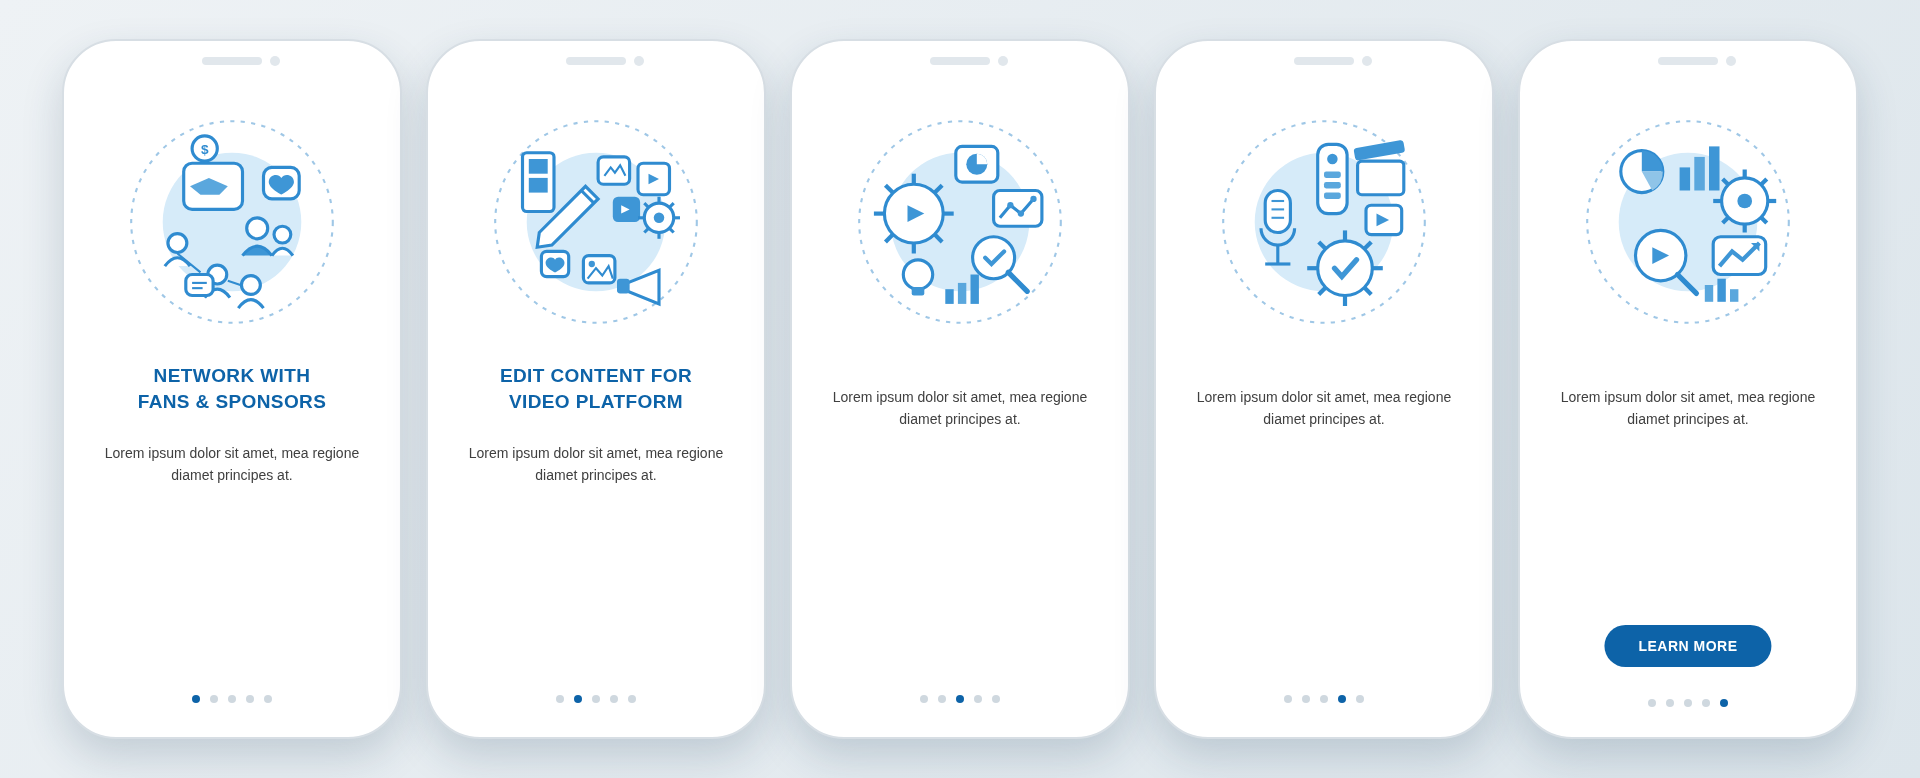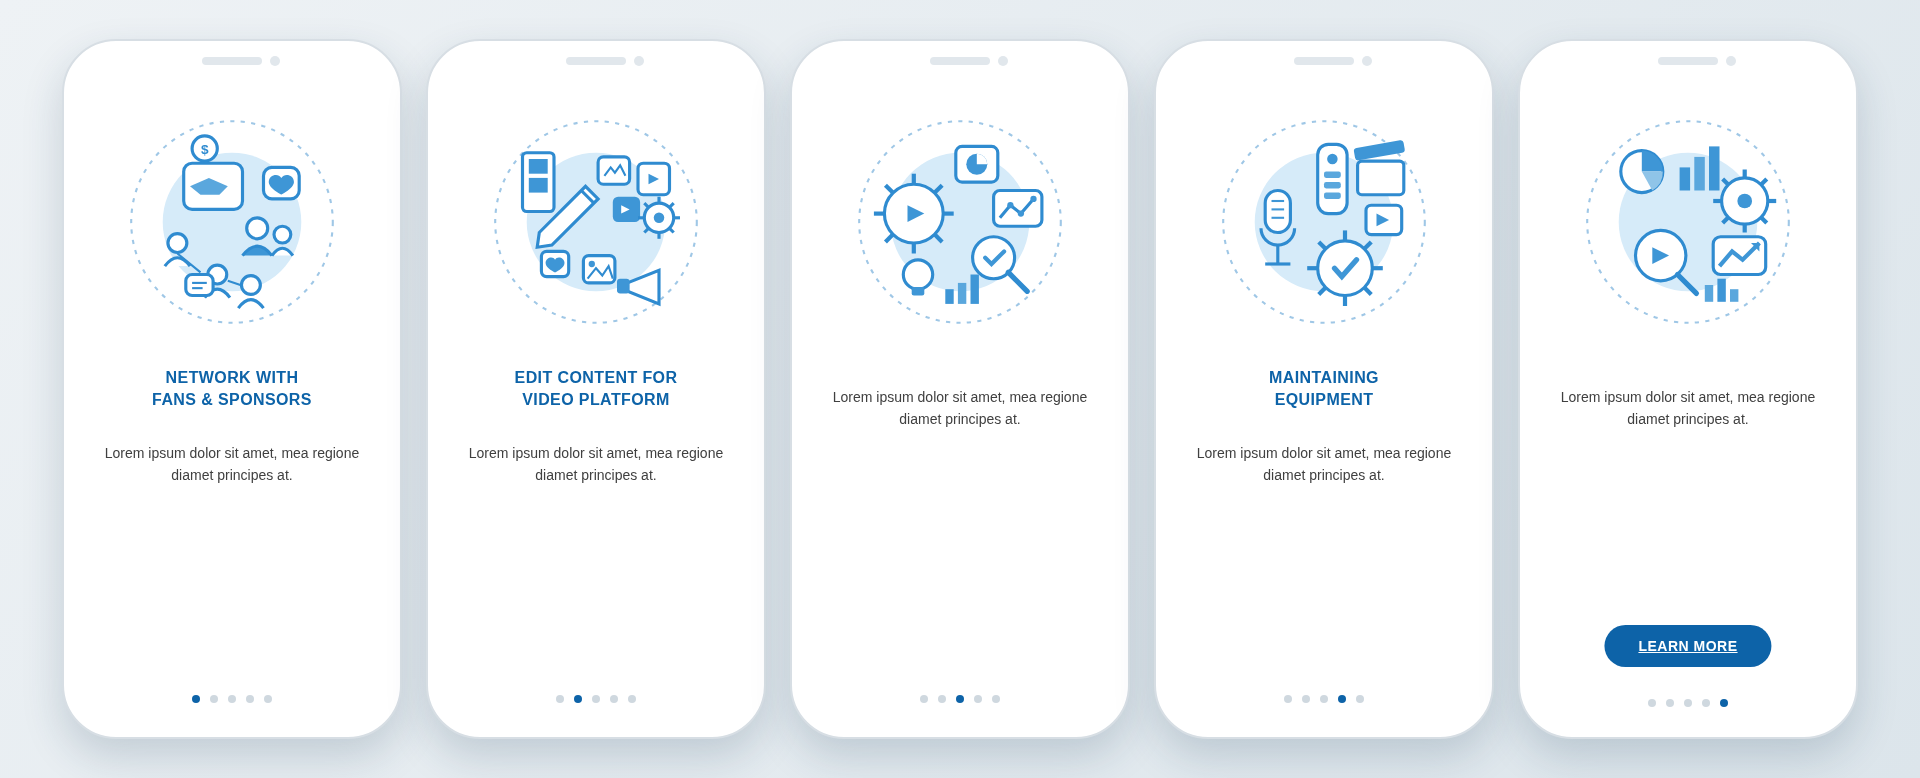--- a/index.html
+++ b/index.html
@@ -35,21 +35,21 @@
     content:"";position:absolute;right:-18px;top:-1px;width:10px;height:10px;border-radius:50%;background:#e1e7ec;
   }
   .illus{
     width:210px;height:210px;margin-top:46px;margin-bottom:34px;
     display:flex;align-items:center;justify-content:center;
   }
   .illus svg{width:100%;height:100%;}
   .title{
     color:#0d63a8;
     font-weight:700;
-    font-size:16px;
+    font-size:19px;
     letter-spacing:.4px;
     text-align:center;
     line-height:1.35;
     text-transform:uppercase;
     min-height:56px;
     display:flex;align-items:center;justify-content:center;
     white-space:pre-line;
     padding:0 4px;
   }
   .desc{
@@ -67,21 +67,21 @@
   }
   .dot{
     width:8px;height:8px;border-radius:50%;background:#cfd8df;
   }
   .dot.active{background:#0d63a8;}
   .learn-btn{
     position:absolute;
     bottom:70px;left:50%;transform:translateX(-50%);
     background:#0d63a8;color:#fff;border:none;
     font-size:14px;font-weight:600;letter-spacing:.5px;
-    padding:13px 34px;border-radius:30px;cursor:pointer;text-decoration:underline;
+    padding:13px 34px;border-radius:30px;cursor:pointer;
   }
   .phone.has-btn .dots{bottom:30px;}
 </style>
 </head>
 <body>
 
 <div class="phone">
   <div class="notch"></div>
   <div class="illus">
     <svg viewBox="0 0 200 200">
@@ -279,22 +279,20 @@
             <line x1="-36" y1="0" x2="-26" y2="0"></line>
             <line x1="36" y1="0" x2="26" y2="0"></line>
             <line x1="-25" y1="-25" x2="-18" y2="-18"></line>
             <line x1="25" y1="25" x2="18" y2="18"></line>
             <line x1="25" y1="-25" x2="18" y2="-18"></line>
             <line x1="-25" y1="25" x2="-18" y2="18"></line>
           </g>
       </g>
     </svg>
   </div>
-  <div class="title">MAINTAINING
-EQUIPMENT</div>
   <div class="desc">Lorem ipsum dolor sit amet, mea regione diamet principes at.</div>
   <div class="dots">
     <span class="dot"></span>
     <span class="dot"></span>
     <span class="dot"></span>
     <span class="dot active"></span>
     <span class="dot"></span>
   </div>
 </div>
 

